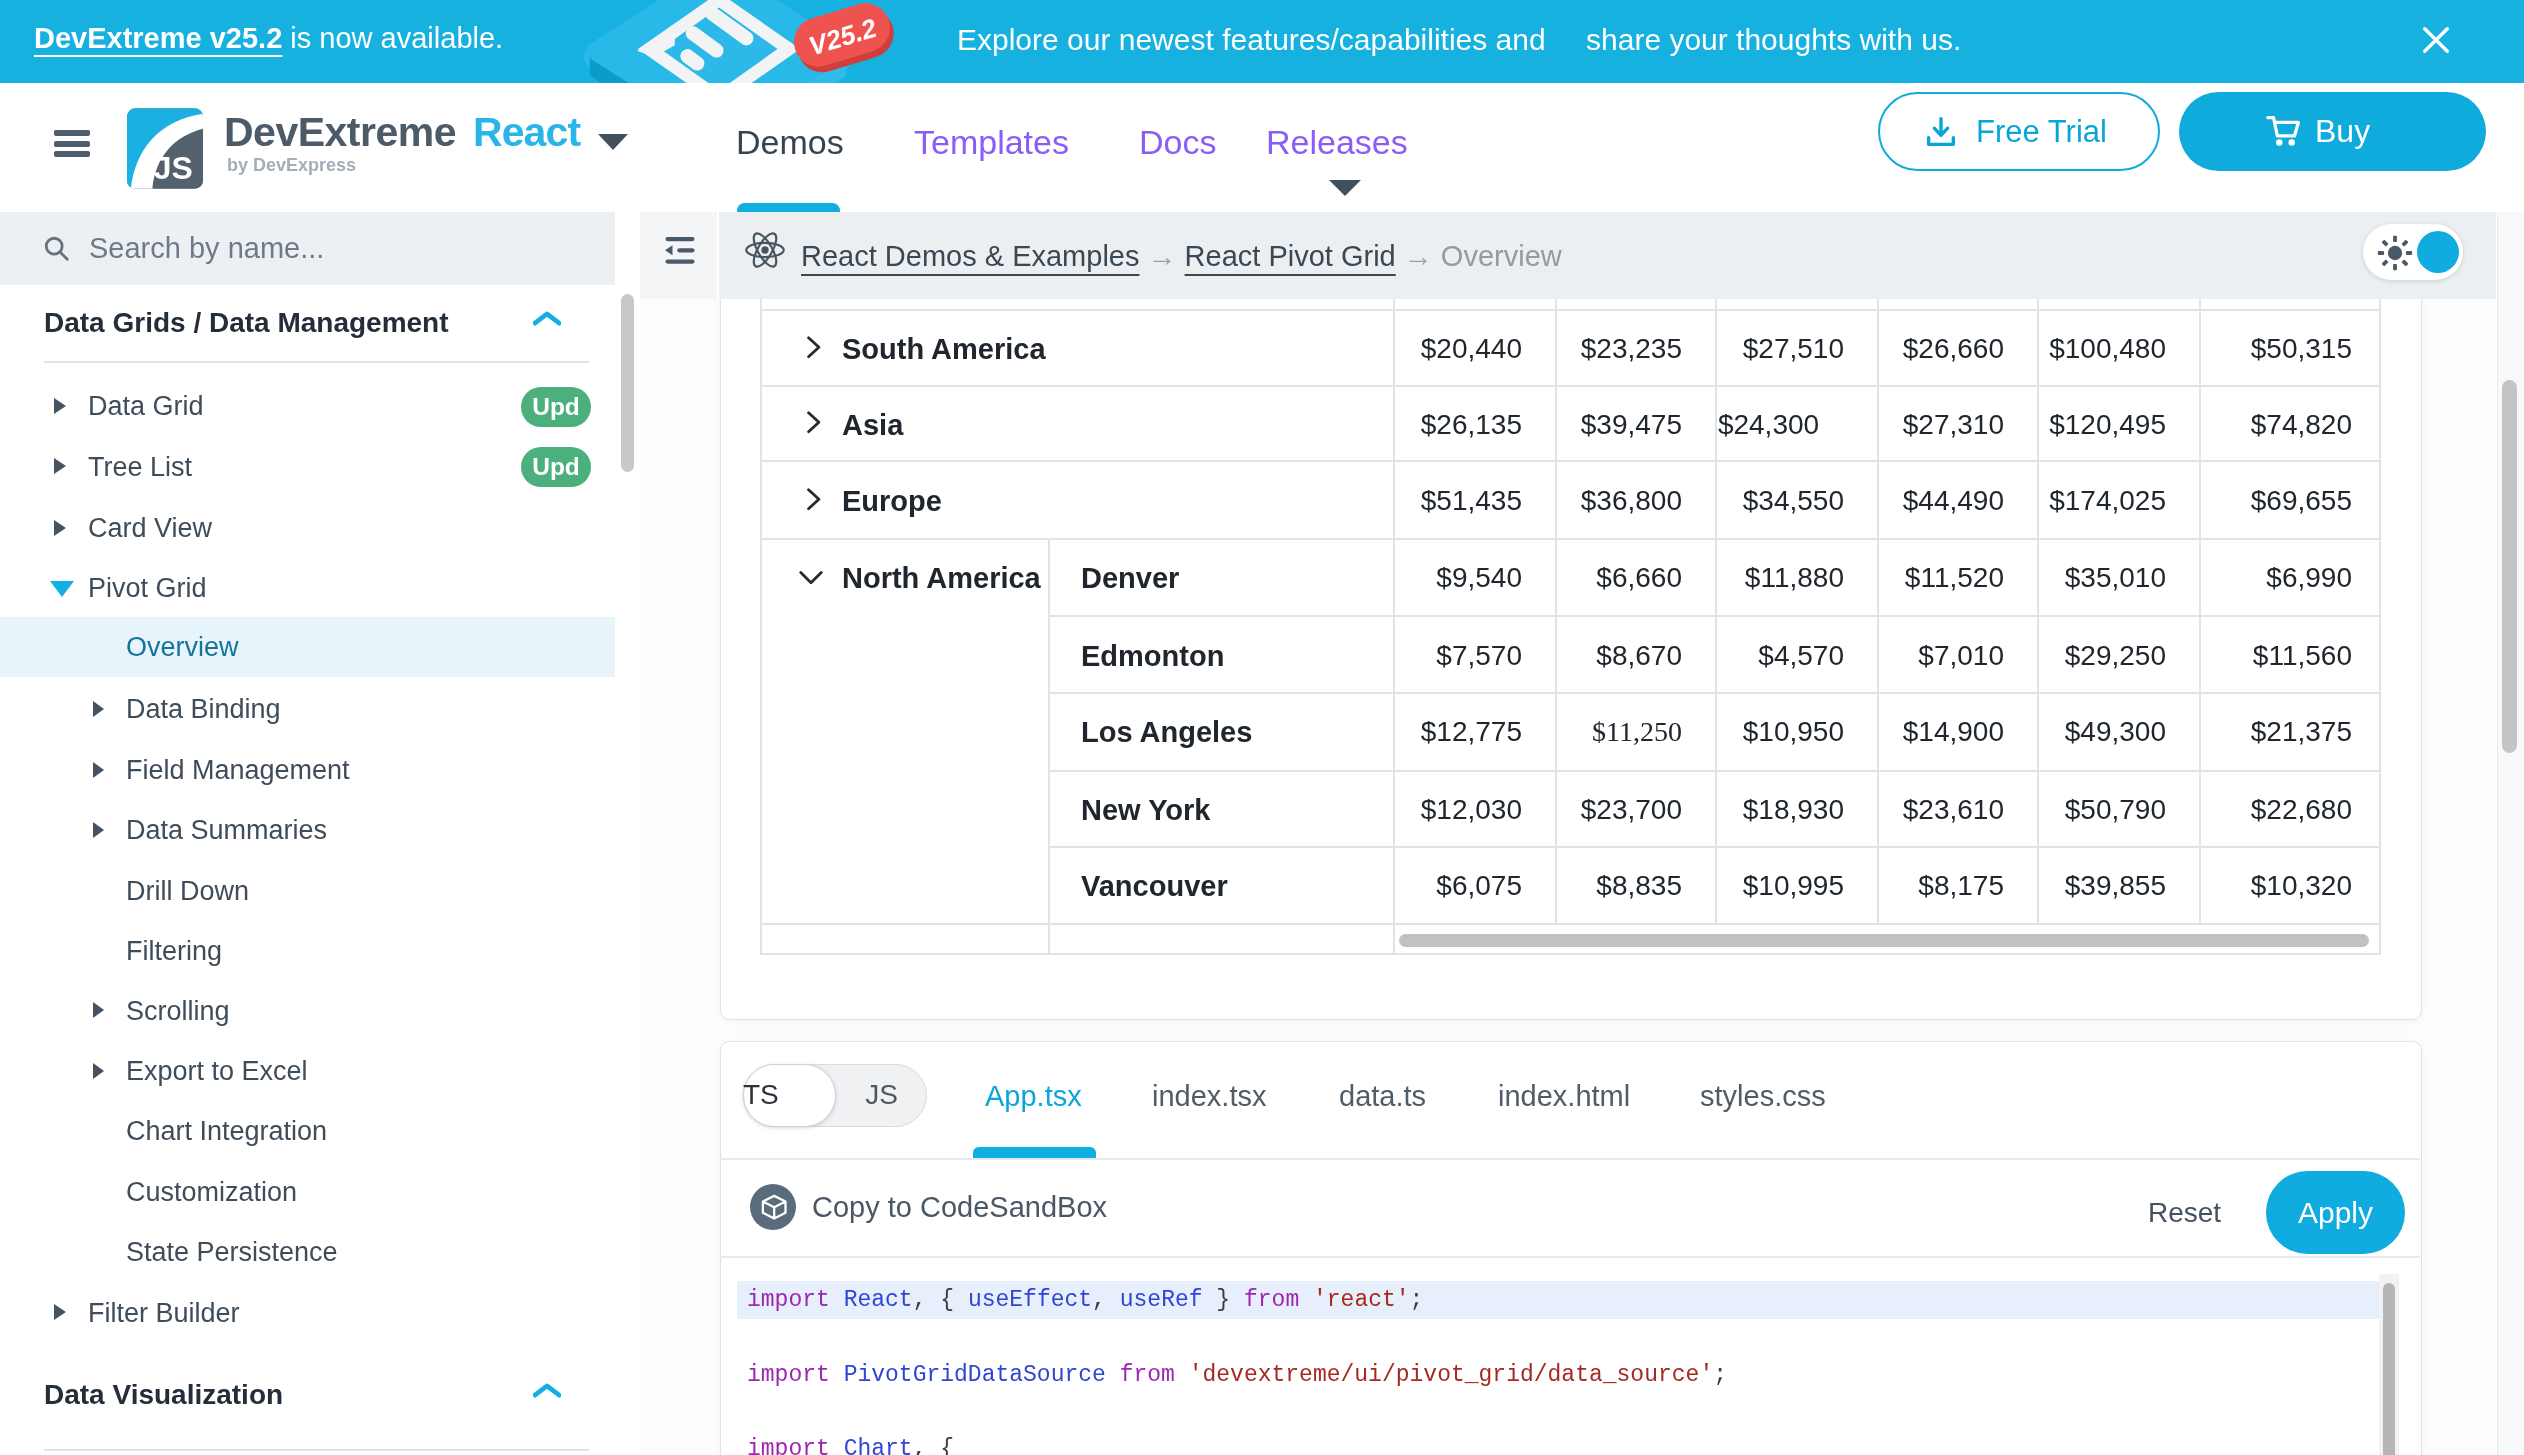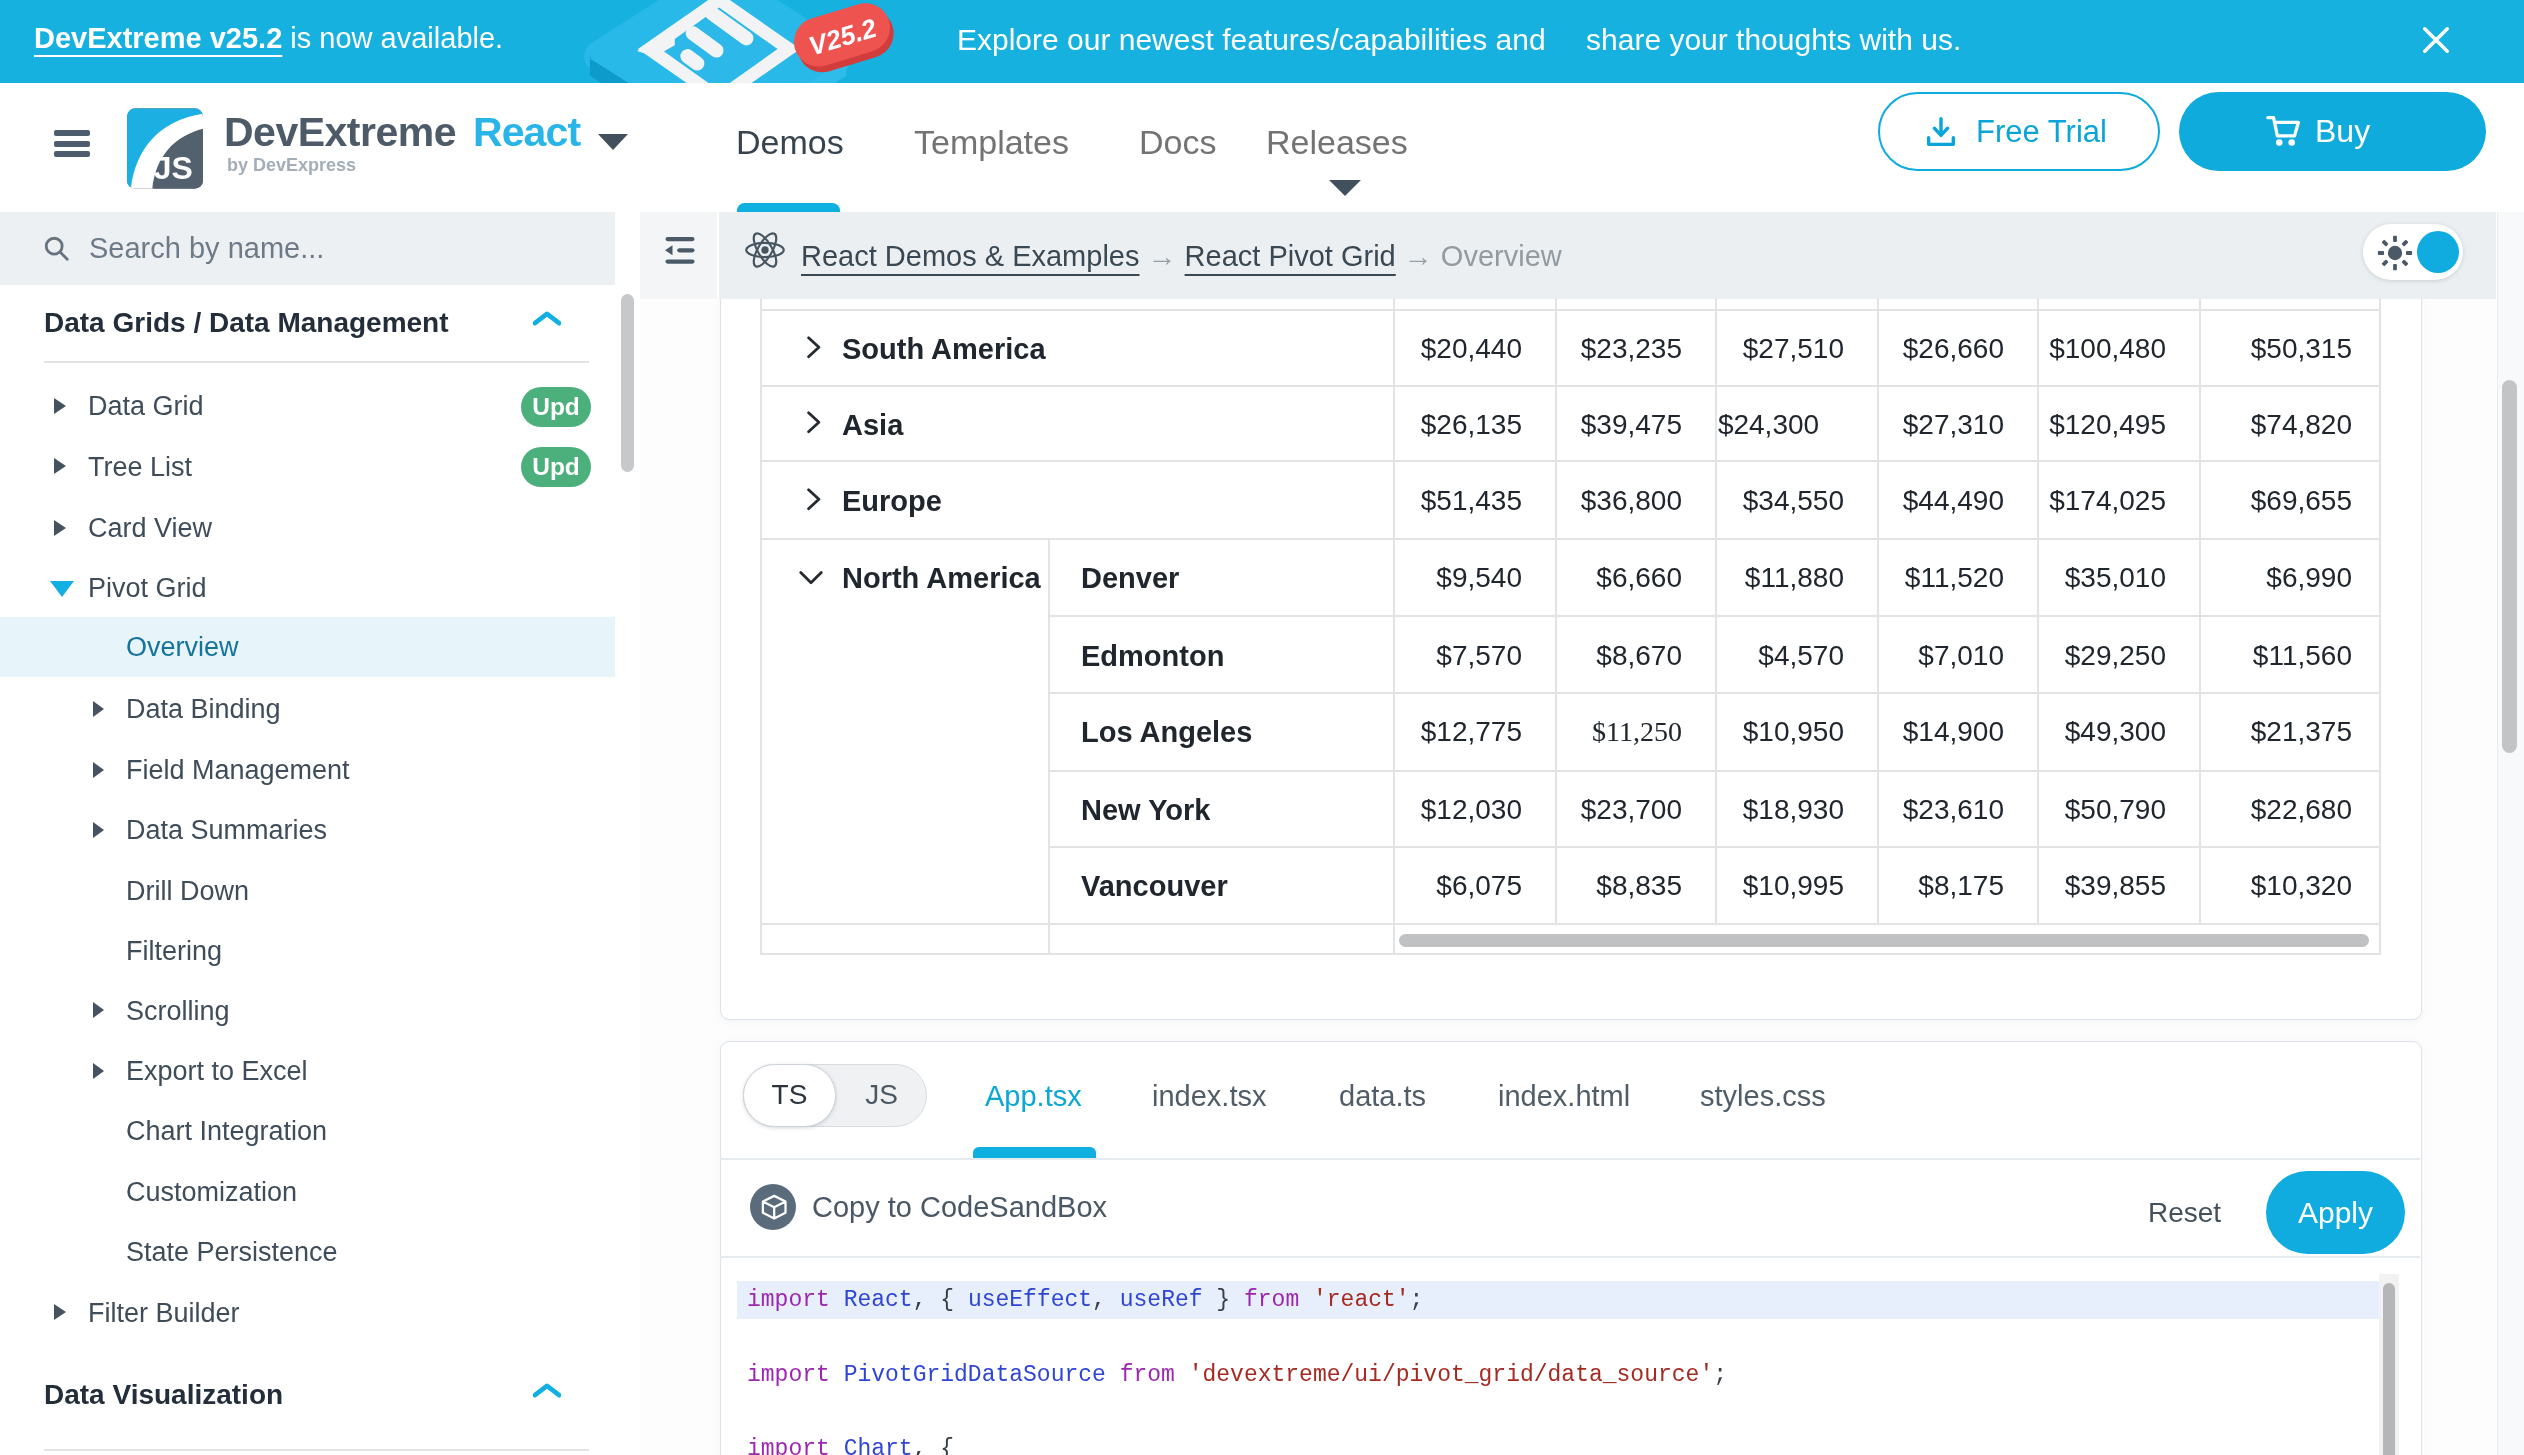--- a/index.html
+++ b/index.html
@@ -1,20 +1,20 @@
 <!DOCTYPE html>
 <html style="font-size:15px"><head><meta charset="utf-8"><style>
 html,body{margin:0;padding:0;width:2525px;height:1456px;overflow:hidden;background:#fff;
 font-family:"Liberation Sans",sans-serif;-webkit-font-smoothing:antialiased;}
 .ab{position:absolute;}
 .txt{position:absolute;white-space:nowrap;}
 #banner{left:0;top:0;width:2525px;height:83px;background:#17b1e0;overflow:hidden;}
 .bw{color:#fff;font-size:29px;line-height:77px;}
 #header{left:0;top:83px;width:2525px;height:128px;background:#fff;}
-.nav{font-size:34px;color:#737373;line-height:119px;}
+.nav{font-size:34px;color:#8b5cf6;line-height:119px;}
 #sidebar{left:0;top:212px;width:615px;height:1244px;background:#fff;overflow:hidden;}
 .mi{font-size:27px;color:#3f4c59;height:60px;line-height:60px;position:absolute;white-space:nowrap;}
 .tri{position:absolute;width:0;height:0;border-top:8.5px solid transparent;border-bottom:8.5px solid transparent;border-left:12.3px solid #45525f;}
 .subtri{position:absolute;width:0;height:0;border-top:8.5px solid transparent;border-bottom:8.5px solid transparent;border-left:11.3px solid #45525f;}
 .upd{position:absolute;width:70px;height:40px;border-radius:20px;background:#4cb07d;color:#fff;
 font-size:24.5px;font-weight:700;text-align:center;line-height:40px;}
 .sec{font-size:28px;font-weight:700;color:#232e3a;position:absolute;white-space:nowrap;}
 .chev{position:absolute;width:28px;height:15px;}
 #bcrumb{left:640px;top:212px;width:1856px;height:88px;background:#ebeff2;}
 .bc{font-size:29px;color:#3a4854;line-height:88px;}
@@ -278,21 +278,21 @@
   <div class="cell" style="left:731px;top:571px;width:151px;">$6,075</div>
   <div class="cell" style="left:891px;top:571px;width:151px;">$8,835</div>
   <div class="cell" style="left:1053px;top:571px;width:151px;">$10,995</div>
   <div class="cell" style="left:1213px;top:571px;width:151px;">$8,175</div>
   <div class="cell" style="left:1375px;top:571px;width:151px;">$39,855</div>
   <div class="cell" style="left:1561px;top:571px;width:151px;">$10,320</div>
 
   <div class="card" style="left:80px;top:742px;width:1700px;height:472px;"></div>
   <div class="ab" style="left:103px;top:765px;width:184px;height:63px;background:#eff1f3;border:1.9px solid #d7dce1;border-radius:32px;box-sizing:border-box;"></div>
   <div class="ab" style="left:103px;top:765px;width:93px;height:63px;background:#fff;border:1.9px solid #cdd3d9;border-radius:32px;box-sizing:border-box;box-shadow:0 0.9px 3.8px rgba(90,100,110,0.25);"></div>
-  <div class="txt" style="left:103px;top:765px;width:93px;height:73px;font-size:28px;font-weight:400;color:#2b343d;text-align:center;line-height:61px;">TS</div>
+  <div class="txt" style="left:103px;top:765px;width:93px;height:73px;font-size:28px;font-weight:400;color:#2b343d;line-height:61px;">TS</div>
   <div class="txt" style="left:196px;top:765px;width:91px;height:63px;font-size:28px;color:#4c5863;text-align:center;line-height:61px;">JS</div>
   <div class="tab" style="left:345px;top:764px;color:#0ba7d6;">App.tsx</div>
   <div class="tab" style="left:512px;top:764px;">index.tsx</div>
   <div class="tab" style="left:699px;top:764px;">data.ts</div>
   <div class="tab" style="left:858px;top:764px;">index.html</div>
   <div class="tab" style="left:1060px;top:764px;">styles.css</div>
   <div class="ab" style="left:333px;top:848px;width:123px;height:11.3px;background:#0fb0e0;border-radius:5.7px 5.7px 0 0;"></div>
   <div class="line" style="left:80px;top:859px;width:1700px;height:1.9px;background:#e6eaee;"></div>
   <div class="ab" style="left:110px;top:885px;width:46px;height:46px;border-radius:50%;background:#5a6b7c;"></div>
   <svg class="ab" style="left:121px;top:895px;" width="26.4" height="26.4" viewBox="0 0 28 28">

